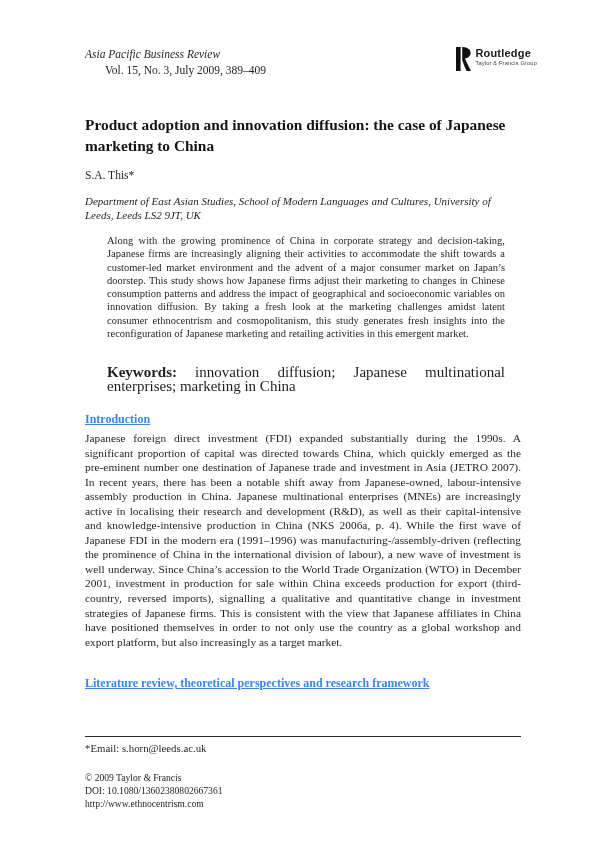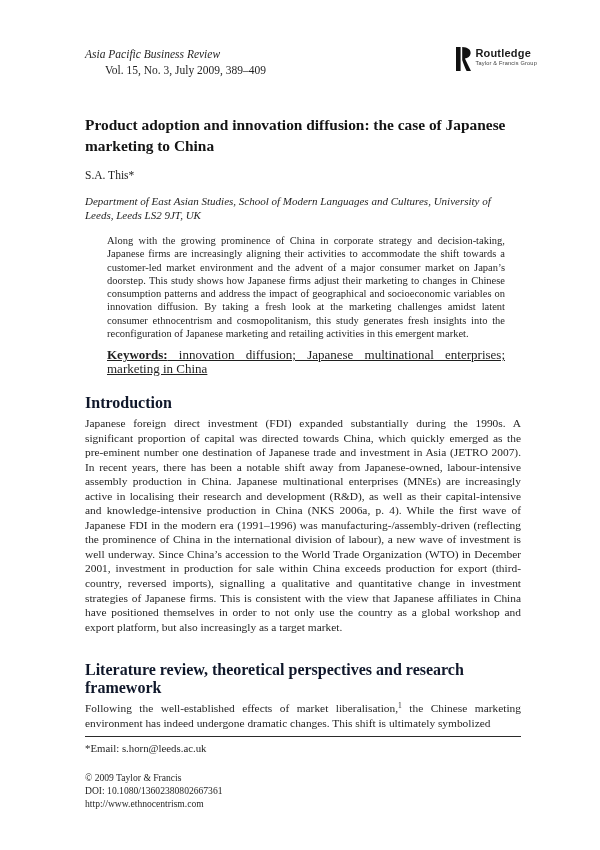--- a/index.html
+++ b/index.html
@@ -42,31 +42,30 @@
   
   .abstract {
     margin-top: 12px;
     margin-left: 22px;
     width: 398px;
     font-size: 10.5px;
     line-height: 13.3px;
     text-align: justify;
   }
   .keywords {
-    margin-top: 8px;
+    margin-top: 26px;
     margin-left: 22px;
     width: 398px;
-    font-size: 13px;
+    font-size: 15px;
     line-height: 13.3px;
     text-align: justify;
-    text-decoration: underline;
   }
   .keywords b { font-weight: bold; }
   
-  .section-heading { margin-top: 19px; font-size: 16px; font-weight: bold; color: #0f172a; }
+  .section-heading { margin-top: 19px; font-size: 12px; font-weight: bold; color: #3b82f6; text-decoration: underline; }
   .section-heading.second { margin-top: 27px; }
   .body-para {
     margin-top: 4px;
     font-size: 11.4px;
     line-height: 14.55px;
     text-align: justify;
   }
   .body-para sup { font-size: 7.5px; line-height: 0; vertical-align: 4px; }
   
   .footnote-area {
@@ -113,21 +112,20 @@
     <div class="abstract">Along with the growing prominence of China in corporate strategy and decision-taking, Japanese firms are increasingly aligning their activities to accommodate the shift towards a customer-led market environment and the advent of a major consumer market on Japan’s doorstep. This study shows how Japanese firms adjust their marketing to changes in Chinese consumption patterns and address the impact of geographical and socioeconomic variables on innovation diffusion. By taking a fresh look at the marketing challenges amidst latent consumer ethnocentrism and cosmopolitanism, this study generates fresh insights into the reconfiguration of Japanese marketing and retailing activities in this emergent market.</div>
 
     <div class="keywords"><b>Keywords:</b><span> innovation diffusion; Japanese multinational enterprises; marketing in China</span></div>
 
     <h2 class="section-heading">Introduction</h2>
 
     <p class="body-para">Japanese foreign direct investment (FDI) expanded substantially during the 1990s. A significant proportion of capital was directed towards China, which quickly emerged as the pre-eminent number one destination of Japanese trade and investment in Asia (JETRO 2007). In recent years, there has been a notable shift away from Japanese-owned, labour-intensive assembly production in China. Japanese multinational enterprises (MNEs) are increasingly active in localising their research and development (R&amp;D), as well as their capital-intensive and knowledge-intensive production in China (NKS 2006a, p. 4). While the first wave of Japanese FDI in the modern era (1991–1996) was manufacturing-/assembly-driven (reflecting the prominence of China in the international division of labour), a new wave of investment is well underway. Since China’s accession to the World Trade Organization (WTO) in December 2001, investment in production for sale within China exceeds production for export (third-country, reversed imports), signalling a qualitative and quantitative change in investment strategies of Japanese firms. This is consistent with the view that Japanese affiliates in China have positioned themselves in order to not only use the country as a global workshop and export platform, but also increasingly as a target market.</p>
 
     <h2 class="section-heading second">Literature review, theoretical perspectives and research framework</h2>
 
-    <p class="body-para"><span>Following the well-established effects of market liberalisation,</span><sup>1</sup><span> the Chinese marketing environment has indeed undergone dramatic changes. This shift is ultimately symbolized</span></p>
 
   </div>
 
   <div class="footnote-area">
     <hr class="footnote-rule">
     <div class="email-line">*Email: s.horn@leeds.ac.uk</div>
     <div class="imprint">
       <div>© 2009 Taylor &amp; Francis</div>
       <div>DOI: 10.1080/13602380802667361</div>
       <div>http://www.ethnocentrism.com</div>

